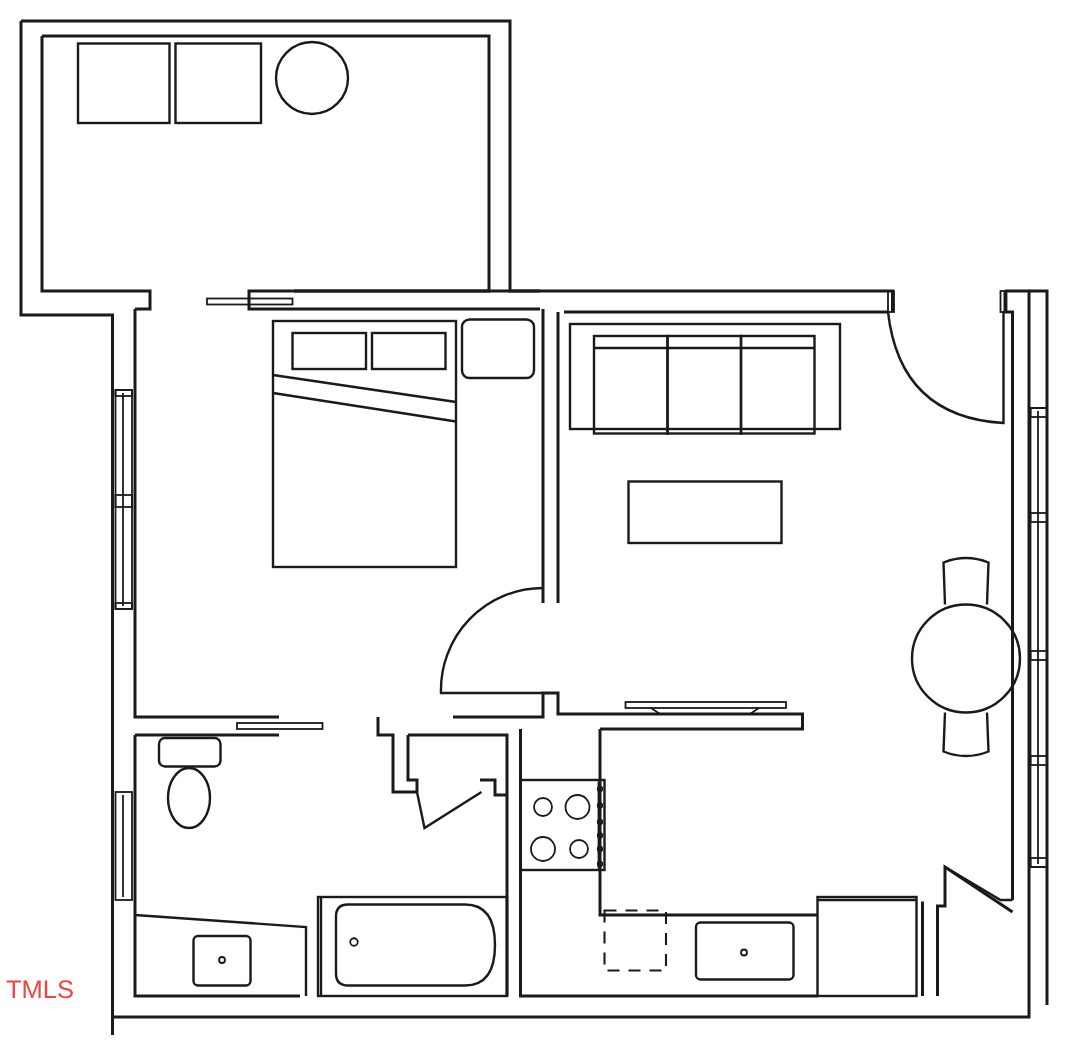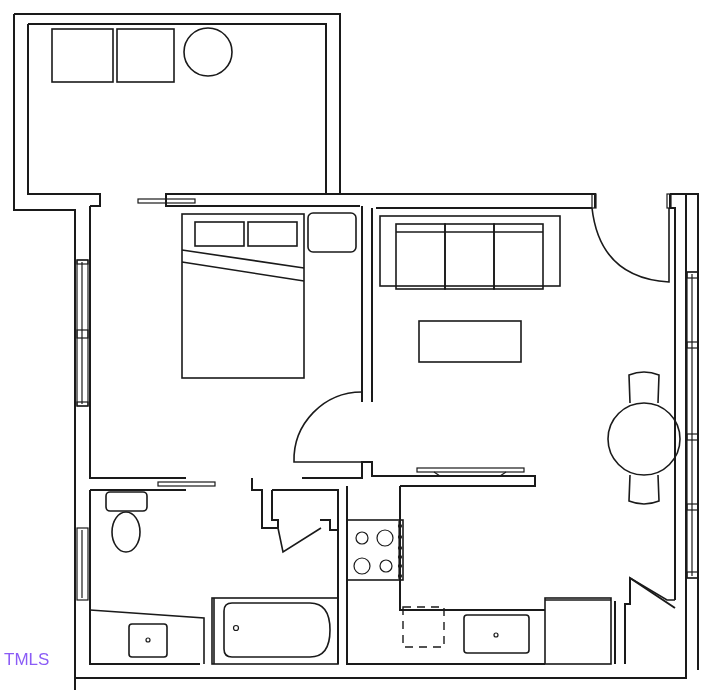--- a/index.html
+++ b/index.html
@@ -2,21 +2,21 @@
 <html><head>
 <meta charset="utf-8">
 <style>
   html, body { margin: 0; padding: 0; background: #ffffff; }
   body { width: 720px; height: 694px; position: relative; overflow: hidden; font-family: "Liberation Sans", sans-serif; }
   svg { position: absolute; left: 0; top: 0; }
   .w { fill: none; stroke: #1a1a1a; stroke-width: 2; }
   .t { fill: none; stroke: #1a1a1a; stroke-width: 1.6; }
   .thin { fill: none; stroke: #1a1a1a; stroke-width: 1.2; }
   .dash { fill: none; stroke: #1a1a1a; stroke-width: 1.4; stroke-dasharray: 8 6; }
-  .watermark { position: absolute; left: 4px; top: 650px; font-size: 17px; color: #8b5cf6; letter-spacing: 0px; }
+  .watermark { position: absolute; left: 4px; top: 650px; font-size: 17px; color: #ef4444; letter-spacing: 0px; }
 </style>
 </head>
 <body>
 
 <svg width="720" height="694" viewBox="0 0 720 694">
 
   <g>
     <path class="w" d="M14,14 L340,14 L340,194 L360,194"></path>
     <path class="w" d="M28,24 L326,24 L326,194 L166,194 L166,206 L196,206"></path>
     <path class="w" d="M28,24 L28,194 L100,194 L100,206 L90,206"></path>

